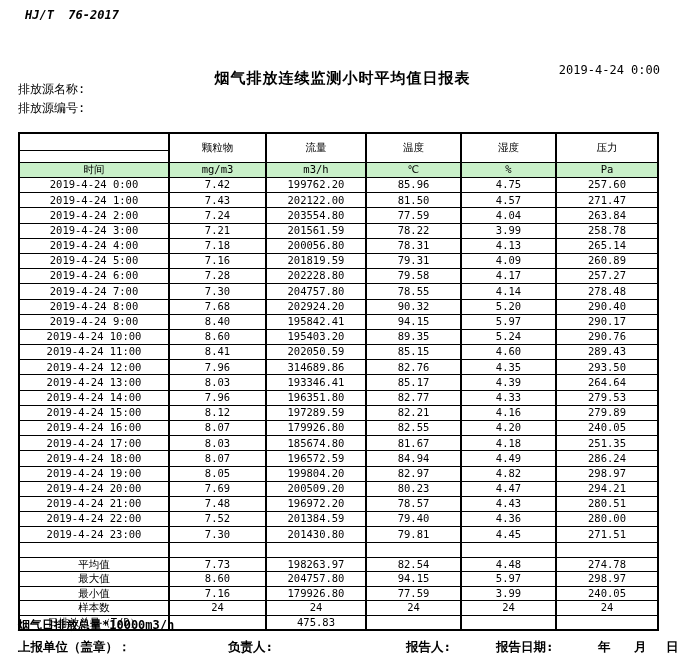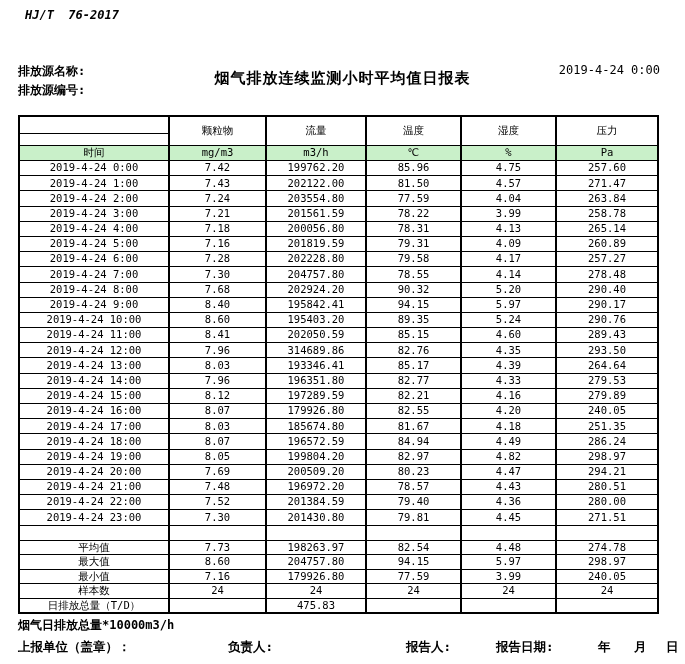--- a/index.html
+++ b/index.html
@@ -17,29 +17,29 @@
     position: absolute; left: 25px; top: 8px;
     font-size: 12px; font-weight: bold; white-space: pre; font-style: italic;
   }
   .report-title {
     position: absolute; left: 0; right: 0; top: 30px;
     text-align: center; font-size: 15px; font-weight: bold;
     letter-spacing: 1px;
     margin-top: 39px;
   }
   .source-block {
-    position: absolute; left: 18px; top: 62px;
-    font-size: 12px; font-weight: bold; line-height: 19px;
+    position: absolute; left: 18px; top: 80px;
+    font-size: 12px; font-weight: normal; line-height: 19px;
   }
   .report-datetime {
     position: absolute; right: 25px; top: 63px;
     font-size: 12px;
   }
   table.report {
-    position: absolute; left: 18px; top: 115px;
+    position: absolute; left: 18px; top: 132px;
     border-collapse: collapse; table-layout: fixed;
     border: 2px solid #000;
   }
   table.report th, table.report td {
     border-top: 1px solid #000;
     border-bottom: 1px solid #000;
     border-left: 2px solid #000;
     border-right: 2px solid #000;
     padding: 0;
     text-align: center;

